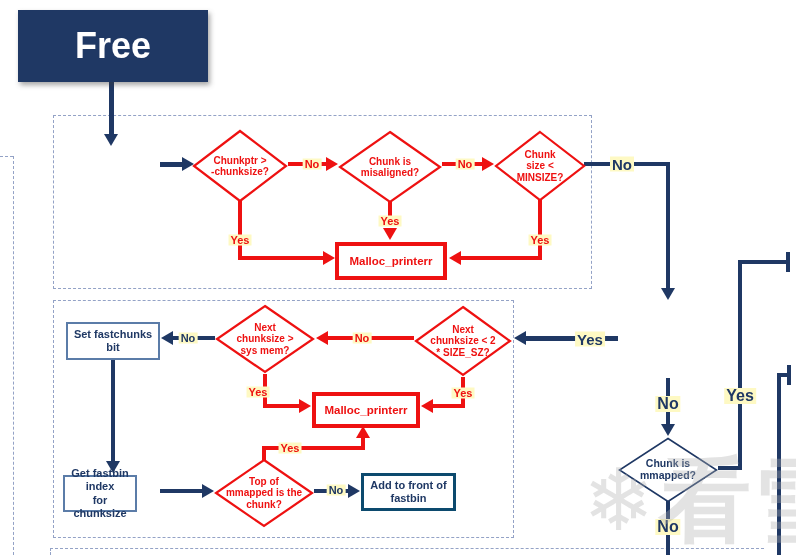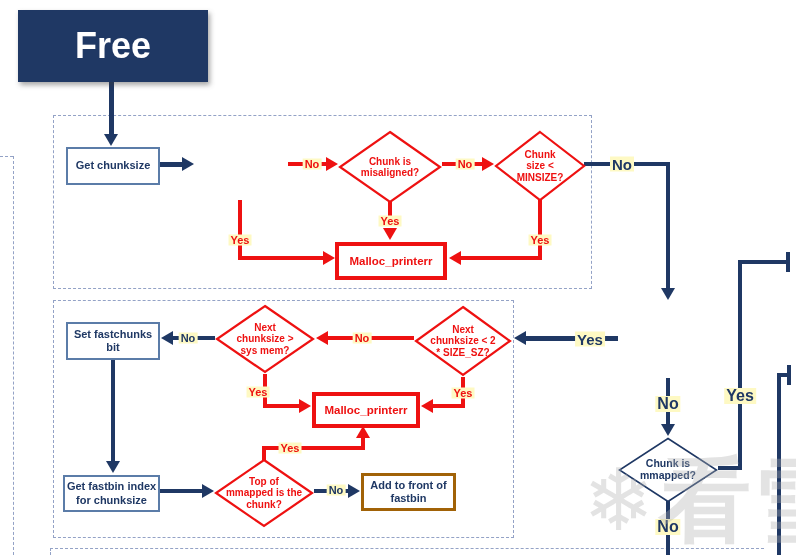--- a/index.html
+++ b/index.html
@@ -21,21 +21,21 @@
   .ah.u{border-width:0 7px 12px 7px;border-color:transparent transparent currentColor transparent;}
   
   .lbl{position:absolute;transform:translate(-50%,-50%);background:#fef9c3;padding:0 2px;
        font-weight:bold;font-size:11px;line-height:1;white-space:nowrap;}
   .lbl.big{font-size:15px;}
   .lbl.xbig{font-size:16px;}
   
   .pbox{position:absolute;background:#fff;border:2px solid #5b7ca8;color:#1f3864;
         font-weight:bold;font-size:11px;line-height:1.2;display:flex;align-items:center;
         justify-content:center;text-align:center;white-space:pre-line;box-sizing:border-box;}
-  .pbox.navy{border:3px solid #a16207;}
+  .pbox.navy{border:3px solid #0c4a6e;}
   .rbox{position:absolute;background:#fff;border:4px solid #ee1111;color:#ee1111;
         font-weight:bold;font-size:11.5px;display:flex;align-items:center;justify-content:center;
         text-align:center;white-space:pre-line;box-sizing:border-box;}
   
   .diamond{position:absolute;}
   .diamond svg{position:absolute;left:0;top:0;}
   .dtext{position:absolute;left:0;top:0;right:0;bottom:0;display:flex;align-items:center;
          justify-content:center;text-align:center;font-weight:bold;font-size:10px;
          line-height:1.12;white-space:pre-line;}
   .dtext.red{color:#ee1111;}
@@ -189,24 +189,28 @@
     <div class="ln red" style="left:262px;top:446px;width:103px;height:4px;"></div>
     <div class="ln red" style="left:361px;top:438px;width:4px;height:12px;"></div>
     <div class="ah u red" style="left:356px;top:426px;"></div>
     <span class="lbl red" style="left:290px;top:448px;">Yes</span>
   </div>
 
   <div class="free">
     <span>Free</span>
   </div>
 
-  <div class="pbox" style="left:66px;top:147px;width:94px;height:38px;">
-    <span>Get chunksize</span>
-  </div>
-
+
+  <div class="diamond" style="left:192px;top:129px;width:96px;height:74px;">
+    <svg width="96" height="74">
+        <polygon points="48,2 94,37 48,72 2,37" fill="#fff" stroke="#ee1111" stroke-width="2.2"></polygon>
+      </svg>
+    <div class="dtext red">Chunkptr &gt;
+-chunksize?</div>
+  </div>
 
   <div class="diamond" style="left:338px;top:130px;width:104px;height:74px;">
     <svg width="104" height="74">
         <polygon points="52,2 102,37 52,72 2,37" fill="#fff" stroke="#ee1111" stroke-width="2.2"></polygon>
       </svg>
     <div class="dtext red">Chunk is
 misaligned?</div>
   </div>
 
   <div class="diamond" style="left:494px;top:130px;width:92px;height:72px;">
@@ -242,21 +246,21 @@
       </svg>
     <div class="dtext red">Next
 chunksize &lt; 2
 * SIZE_SZ?</div>
   </div>
 
   <div class="rbox" style="left:312px;top:392px;width:108px;height:36px;">
     <span>Malloc_printerr</span>
   </div>
 
-  <div class="pbox" style="left:63px;top:475px;width:97px;height:37px;">
+  <div class="pbox" style="left:63px;top:475px;width:74px;height:37px;">
     <span>Get fastbin index
 for chunksize</span>
   </div>
 
   <div class="diamond" style="left:214px;top:458px;width:100px;height:70px;">
     <svg width="100" height="70">
         <polygon points="50,2 98,35 50,68 2,35" fill="#fff" stroke="#ee1111" stroke-width="2.2"></polygon>
       </svg>
     <div class="dtext red">Top of
 mmapped is the

